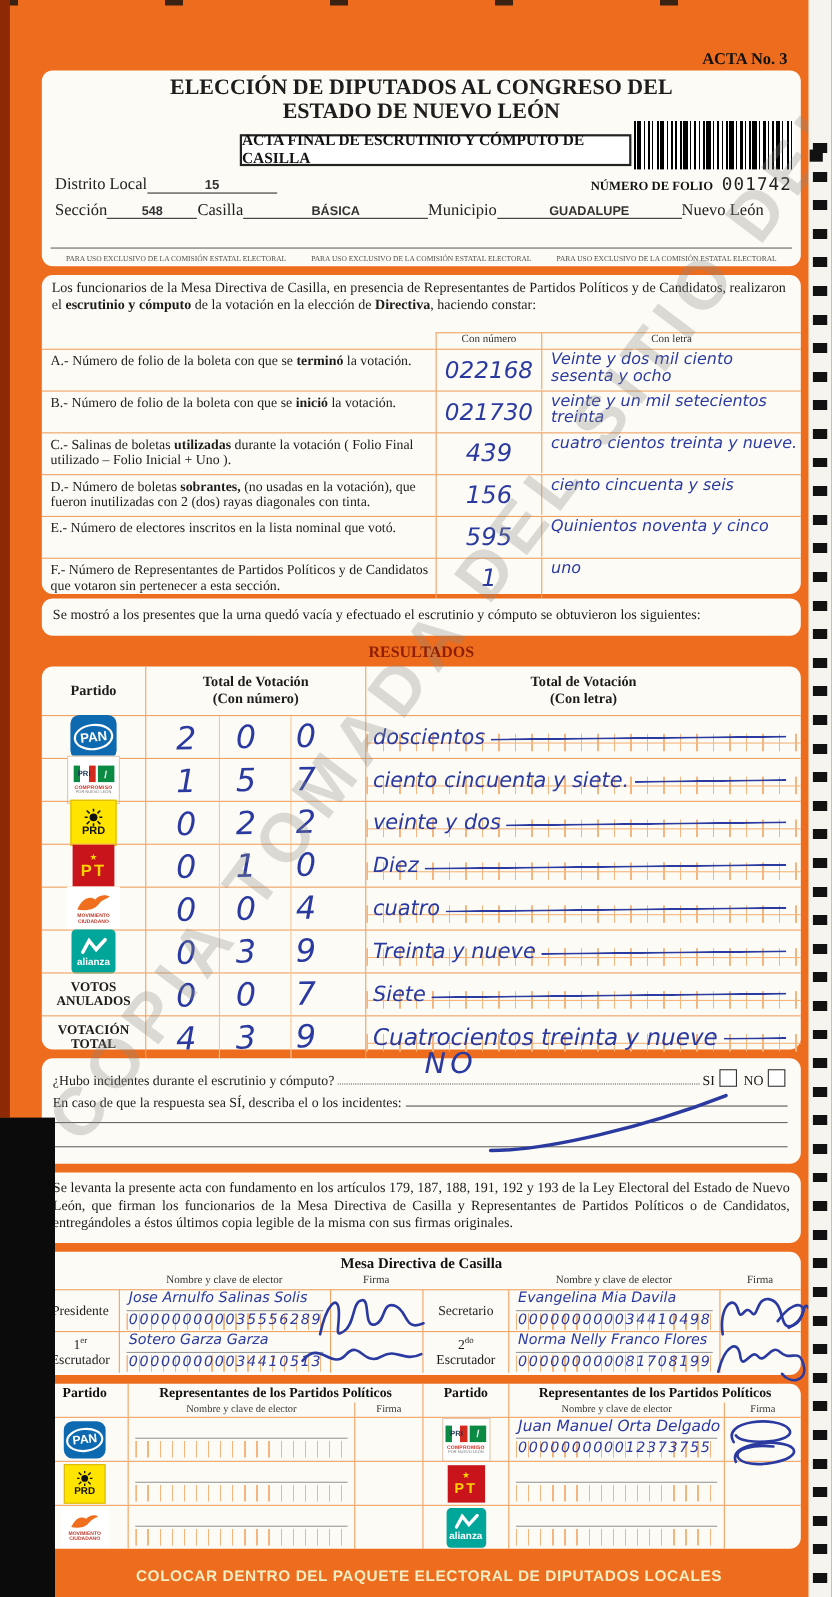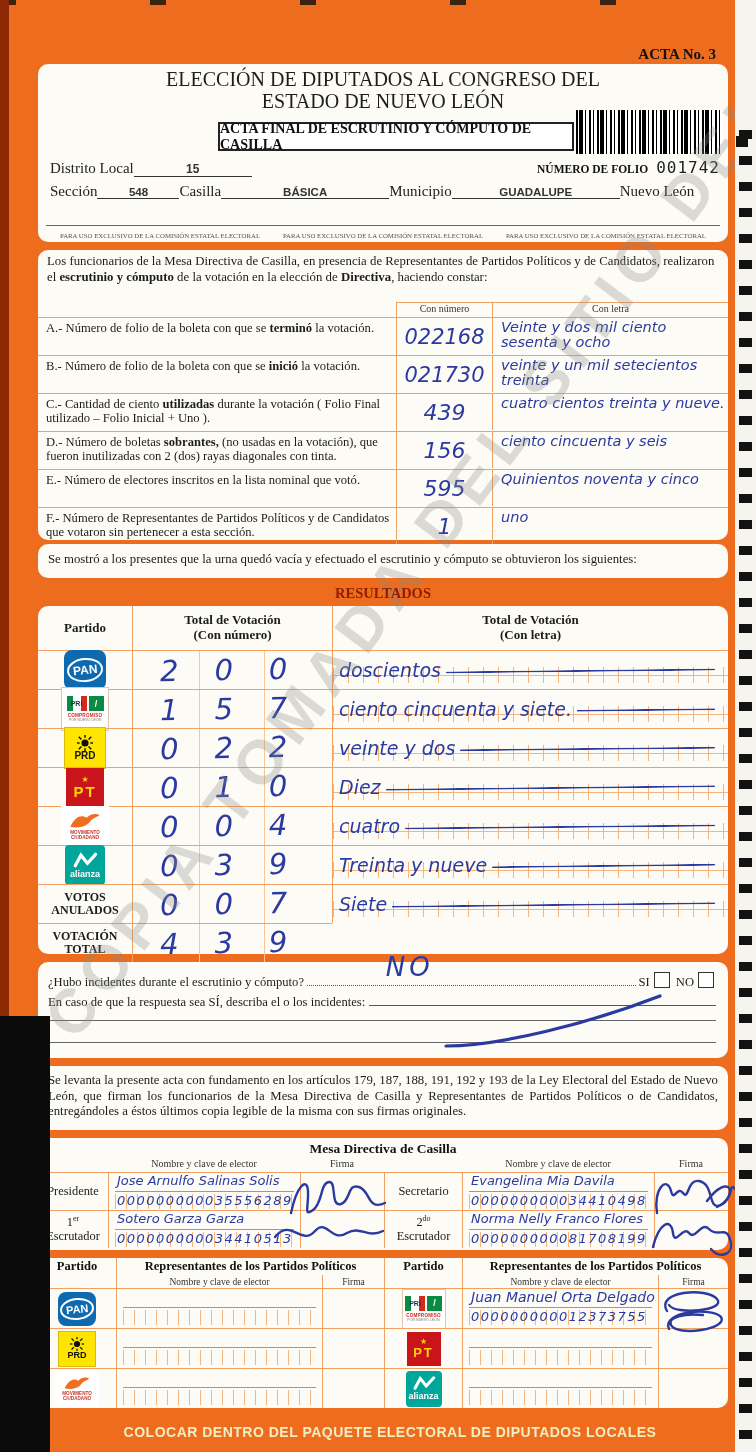--- a/index.html
+++ b/index.html
@@ -20,21 +20,21 @@
   .right-strip{position:absolute;right:0;top:0;width:21px;height:100%;background:#f6f4ee;z-index:4;}
   .right-strip .dashes{position:absolute;left:4px;top:130px;bottom:0;width:13px;
     background:repeating-linear-gradient(180deg,#121212 0 9px,transparent 9px 26px);}
   .right-strip .sq{position:absolute;left:1px;top:136px;width:12px;height:11px;background:#121212;}
   .watermark{position:absolute;left:30px;top:1008px;z-index:3;transform:rotate(-53deg);transform-origin:0 0;
     font-family:"Liberation Sans",sans-serif;font-weight:bold;font-size:62px;letter-spacing:9px;
     color:rgba(140,138,132,.30);white-space:nowrap;pointer-events:none;}
   .acta-no{position:absolute;top:46px;right:40px;font-weight:bold;font-size:15px;color:#111;z-index:3;}
   
   .p-head{top:64px;height:178px;}
-  .head-title{position:absolute;top:4px;left:0;right:0;text-align:center;font-weight:normal;font-size:20px;line-height:1.12;color:#1d1d1d;}
+  .head-title{position:absolute;top:4px;left:0;right:0;text-align:center;font-weight:bold;font-size:20px;line-height:1.12;color:#1d1d1d;}
   .org-blk{position:absolute;left:14px;top:36px;display:flex;align-items:center;gap:5px;}
   .org-txt{width:86px;text-align:right;font-family:"Liberation Sans",sans-serif;font-weight:bold;font-size:8.5px;line-height:1.18;color:#3c3a33;}
   .org-div{width:2px;height:40px;background:#4a4a43;}
   .cee{font-family:"Liberation Sans",sans-serif;font-weight:bold;font-size:38px;color:#f4c200;letter-spacing:-2px;text-shadow:0 0 1px #d89f00;}
   .sub-box{position:absolute;left:180px;top:58px;width:352px;height:25px;border:2px solid #222;background:#fff;
     display:flex;align-items:center;justify-content:center;font-weight:bold;font-size:14px;color:#111;}
   .barcode{position:absolute;right:6px;top:46px;width:146px;height:44px;
     background:repeating-linear-gradient(90deg,#000 0 2px,#fff 2px 3px,#000 3px 7px,#fff 7px 9px,#000 9px 10px,#fff 10px 13px,#000 13px 15px,#fff 15px 17px,#000 17px 18px,#fff 18px 21px);}
   .folio-row{position:absolute;right:8px;top:94px;display:flex;align-items:baseline;gap:8px;}
   .folio-label{font-weight:bold;font-size:11.5px;color:#111;}
@@ -197,21 +197,21 @@
           <span class="hw" style="font-size:21px;">022168</span>
         </div>
       <div class="af-cell af-let bl bt"><span class="hw">Veinte y dos mil ciento sesenta y ocho</span></div>
 
       <div class="af-cell af-label bt"><span>B.- Número de folio de la boleta con que se </span><b>inició</b><span> la votación.</span></div>
       <div class="af-cell af-num bl bt">
           <span class="hw" style="font-size:21px;">021730</span>
         </div>
       <div class="af-cell af-let bl bt"><span class="hw">veinte y un mil setecientos treinta</span></div>
 
-      <div class="af-cell af-label bt"><span>C.- Cantidad de ciento </span><b>utilizadas</b><span> durante la votación ( Folio Final utilizado – Folio Inicial + Uno ).</span></div>
+      <div class="af-cell af-label bt"><span>C.- Salinas de boletas </span><b>utilizadas</b><span> durante la votación ( Folio Final utilizado – Folio Inicial + Uno ).</span></div>
       <div class="af-cell af-num bl bt">
           <span class="hw">439</span>
         </div>
       <div class="af-cell af-let bl bt"><span class="hw">cuatro cientos treinta y nueve.</span></div>
 
       <div class="af-cell af-label bt"><span>D.- Número de boletas </span><b>sobrantes,</b><span> (no usadas en la votación), que fueron inutilizadas con 2 (dos) rayas diagonales con tinta.</span></div>
       <div class="af-cell af-num bl bt">
           <span class="hw">156</span>
         </div>
       <div class="af-cell af-let bl bt"><span class="hw">ciento cincuenta y seis</span></div>
@@ -374,20 +374,25 @@
         </div>
 
       <div class="res-party bt">
         <div class="vlabel serif">
           <div>VOTACIÓN</div>
           <div>TOTAL</div>
         </div>
       </div>
       <div class="res-num bl bt">
           <span class="hw digits">439</span>
+        </div>
+      <div class="res-let bl bt">
+          <div class="combband"></div>
+          <span class="hw" style="font-size:21px;">Cuatrocientos treinta y nueve</span>
+          <span class="dashline"></span>
         </div>
     </div>
   </div>
 
   <div class="panel p-inc">
     <div class="inc-l1">
       <span>¿Hubo incidentes durante el escrutinio y cómputo?</span>
       <span class="dots">
         <span class="hw inc-no">NO</span>
       </span>

